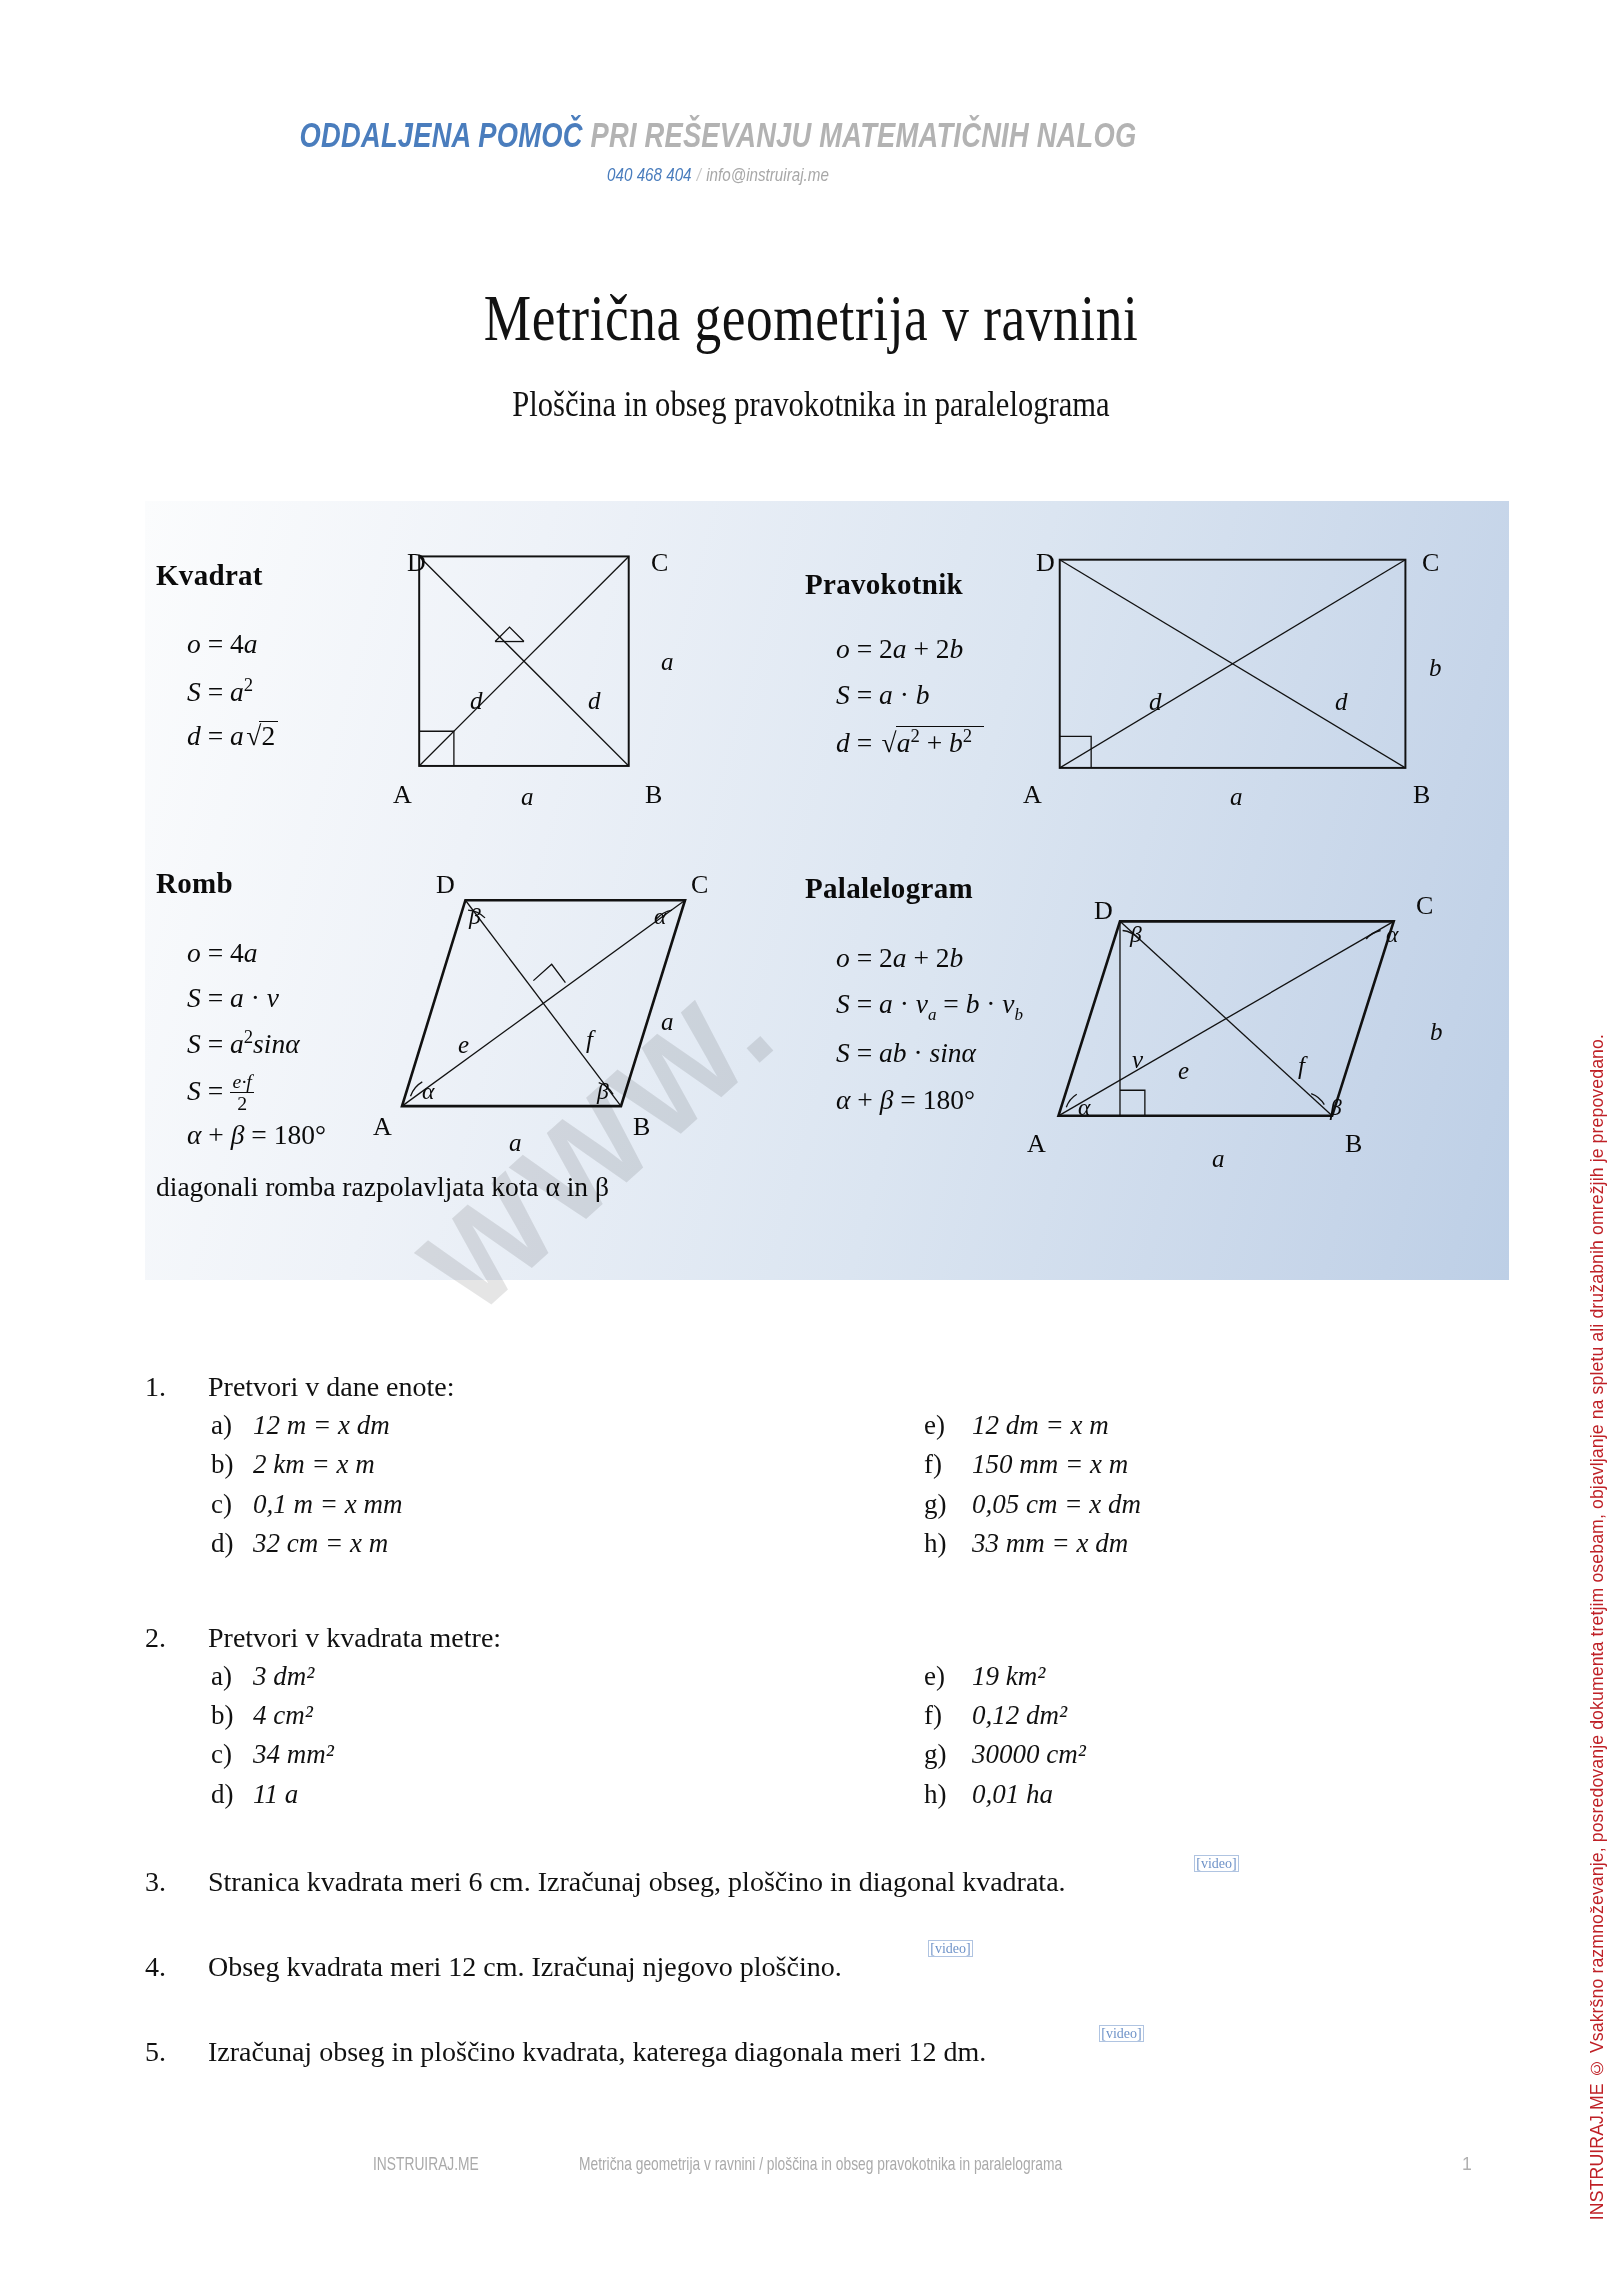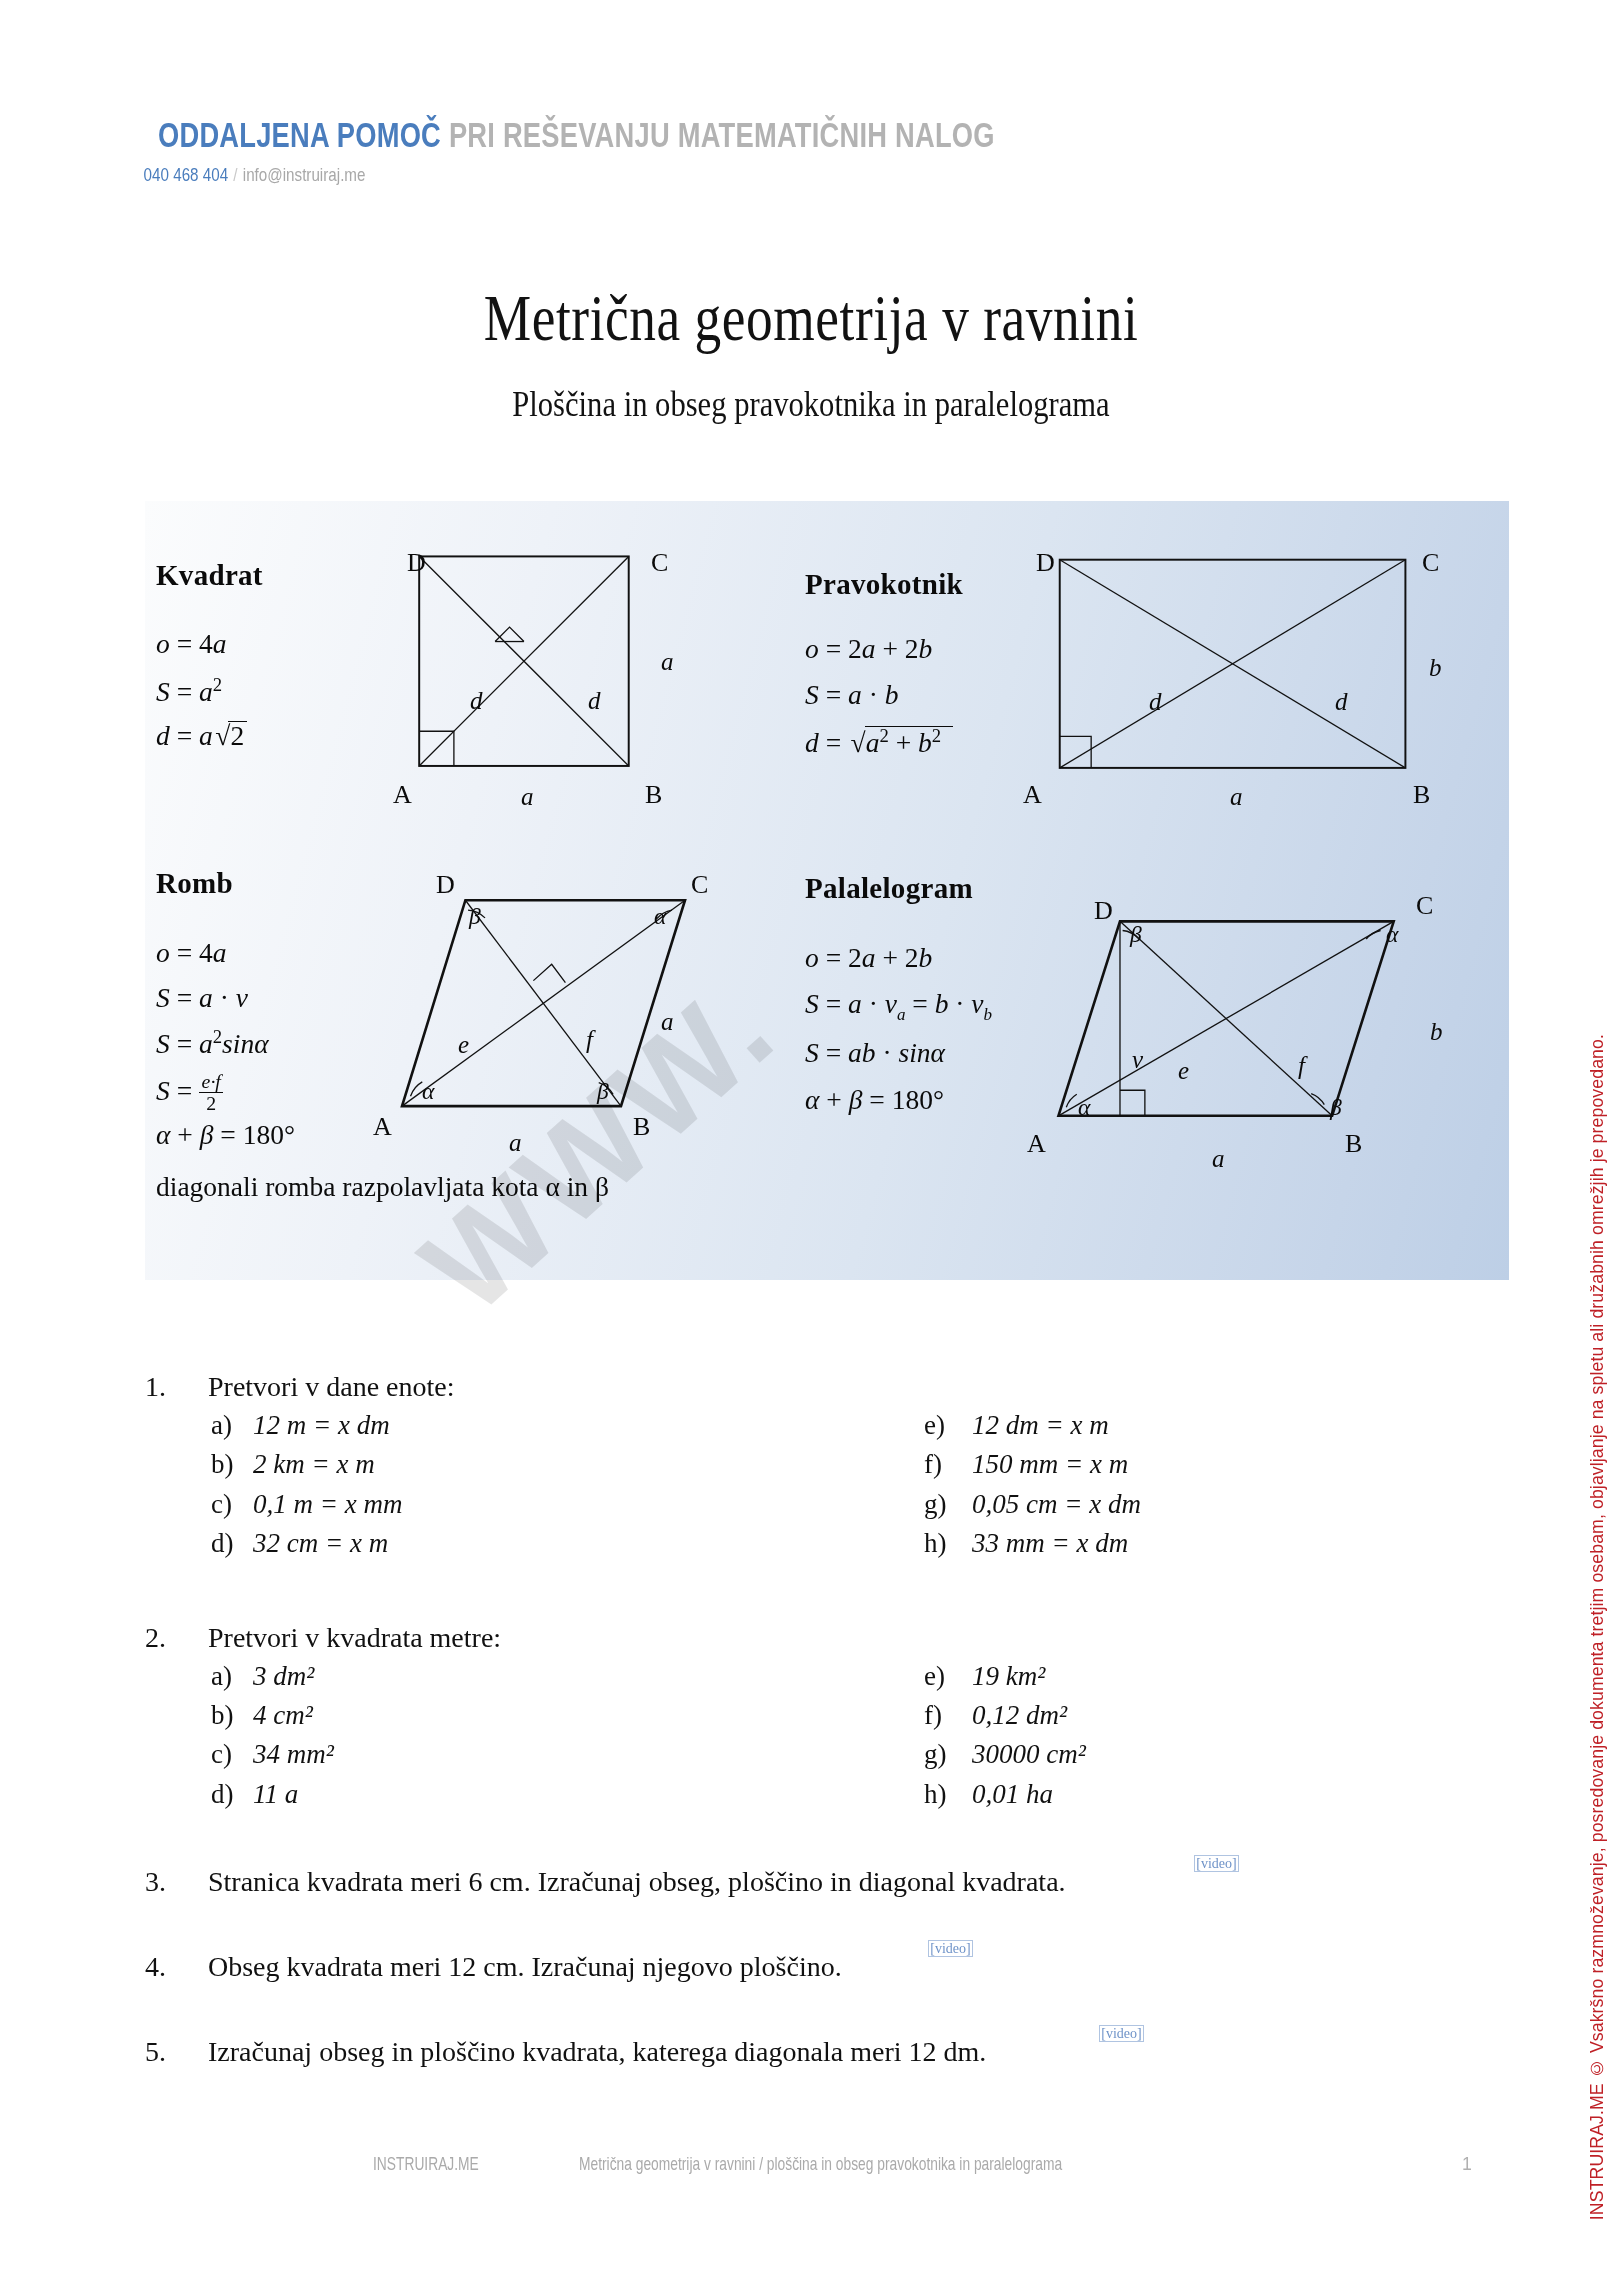--- a/index.html
+++ b/index.html
@@ -3,21 +3,21 @@
 <meta charset="utf-8">
 <style>
   html,body{margin:0;padding:0;}
   body{
     width:1622px;height:2295px;background:#ffffff;
     font-family:"Liberation Serif",serif;
     position:relative;overflow:hidden;
   }
 
   
-  .brandbar{position:absolute;top:115px;left:0;width:1436px;text-align:left;}
+  .brandbar{position:absolute;top:115px;left:0;width:1436px;text-align:center;font-style:italic;}
   .brand-line{font-family:"Liberation Sans",sans-serif;font-weight:bold;
     font-size:35px;letter-spacing:0.3px;white-space:nowrap;
     transform:scaleX(0.78);transform-origin:center;}
   .brand-a{color:#4a7dbd;}
   .brand-b{color:#b3b3b3;font-weight:bold;}
   .contact{margin-top:9.2px;font-family:"Liberation Sans",sans-serif;font-size:19px;
     transform:scaleX(0.80);transform-origin:center;white-space:nowrap;}
   .contact .phone{color:#4a7dbd;}
   .contact .sep{color:#c9c9c9;padding:0 6.5px;}
   .contact .mail{color:#a8a8a8;}
@@ -26,21 +26,21 @@
   .doc-title{position:absolute;top:281px;left:0;width:1622px;text-align:center;
     font-size:65px;letter-spacing:0.7px;color:#121212;
     transform:scaleX(0.82);transform-origin:center;white-space:nowrap;}
   .doc-sub{position:absolute;top:383px;left:0;width:1622px;text-align:center;
     font-size:36px;color:#121212;transform:scaleX(0.85);transform-origin:center;white-space:nowrap;}
   .bluebox{position:absolute;left:145px;top:501px;width:1364px;height:779px;
     background:linear-gradient(105deg,#fbfcfd 0%,#eef2f8 26%,#dbe5f1 58%,#c6d5e9 88%,#bdcfe6 100%);}
   .mathfont{font-family:"Liberation Serif",serif;font-style:italic;}
   .shape-title{position:absolute;font-family:"Liberation Serif",serif;font-weight:bold;
     font-size:29px;color:#0b0b0b;letter-spacing:0.3px;}
-  .formula{position:absolute;font-size:27.5px;color:#0b0b0b;white-space:nowrap;}
+  .formula{position:absolute;font-size:27.5px;color:#0b0b0b;white-space:nowrap;margin-left:31px;}
   .formula i{font-style:italic;}
   .sq{font-size:0.68em;vertical-align:super;}
   .sb{font-size:0.62em;vertical-align:sub;}
   .radical{display:inline-block;position:relative;padding-left:2.6px;}
   .radical > .bar{position:absolute;left:14.4px;right:0;top:0.7px;border-top:1.3px solid #0b0b0b;}
   .frac{display:inline-block;vertical-align:-0.55em;text-align:center;font-size:0.72em;line-height:1.08;}
   .frac .num{display:block;padding:0 2.6px;}
   .frac .den{display:block;border-top:1.3px solid #0b0b0b;padding:0 2.6px;}
   .note{position:absolute;font-size:27.5px;color:#0b0b0b;white-space:nowrap;}
 

